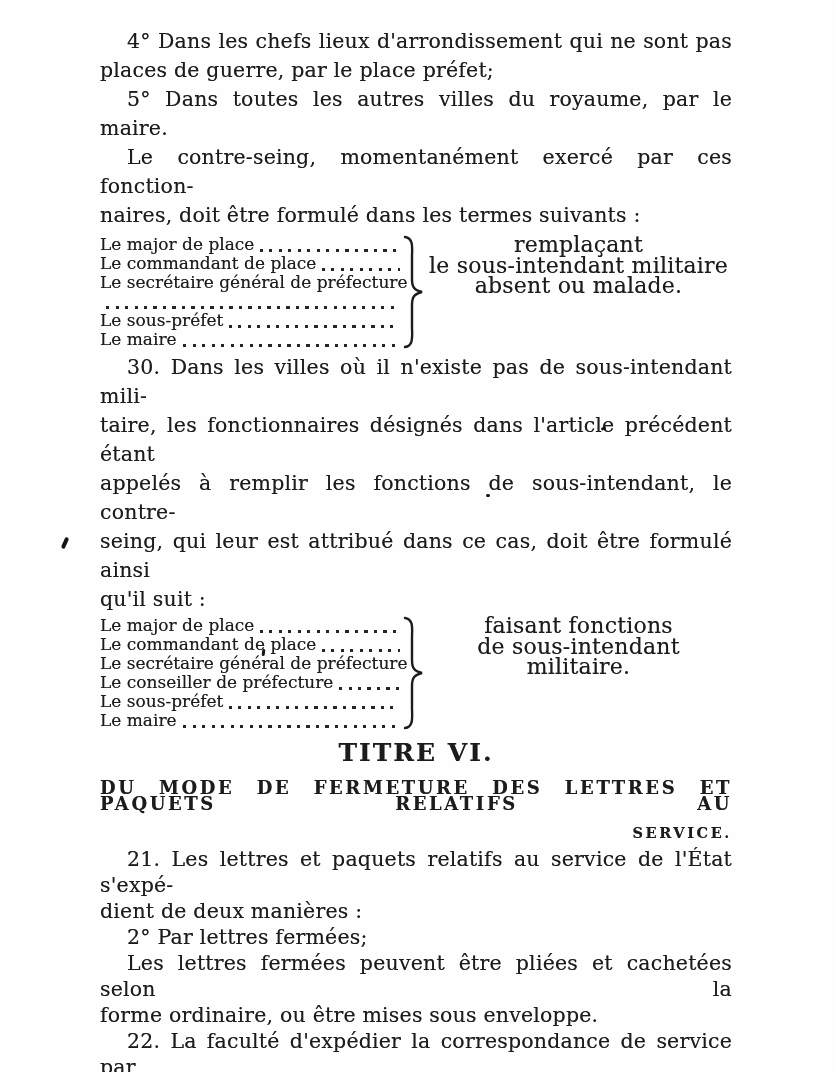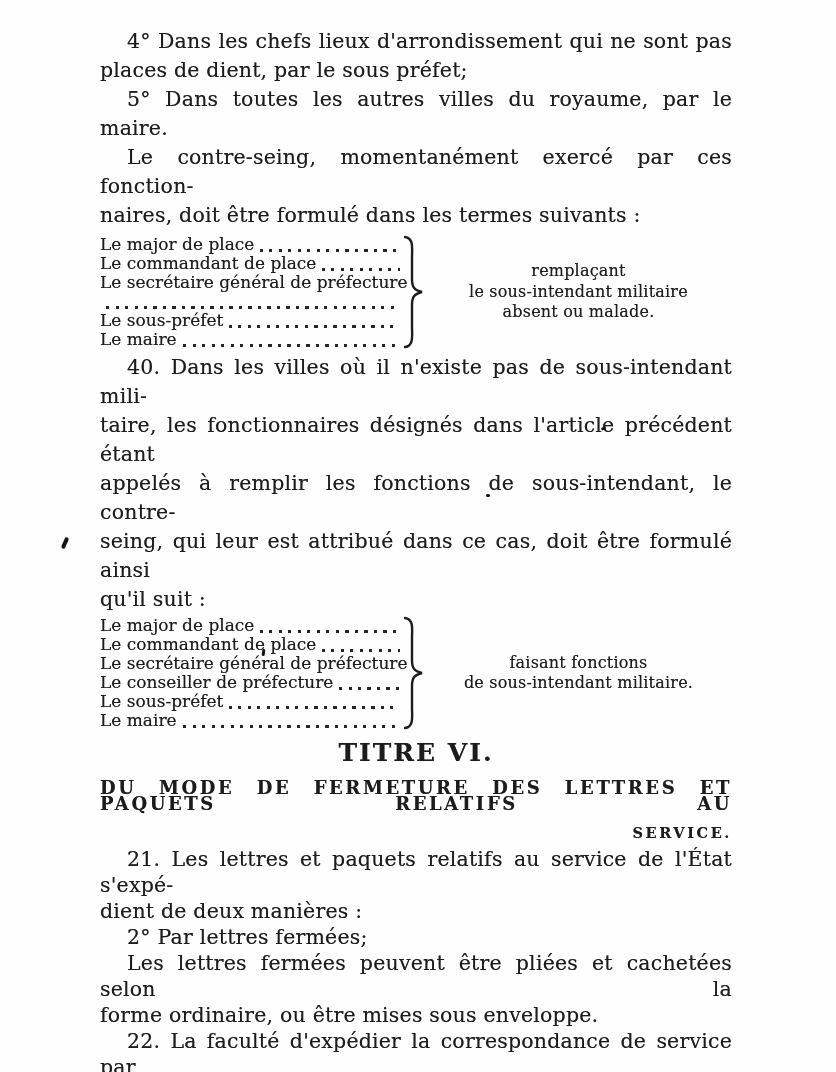--- a/index.html
+++ b/index.html
@@ -22,22 +22,22 @@
 
   
   .bgroup { display:flex; align-items:stretch; margin:5px 0 4px 0; }
   .bgroup.second { margin:2px 0 0 0; }
   .list-col { width:303px; }
   .li-row { display:flex; height:19px; font-size:17px; line-height:19px;text-align:center; }
   .li-label { white-space:nowrap; }
   .li-dots { flex:1; height:3px; margin:0 3px 2px 6px; align-self:flex-end;
     background:repeating-linear-gradient(to right,#262626 0 3px,transparent 3px 9.5px); }
   .brace { width:22px; height:114px; flex:0 0 22px; }
-  .blabel { flex:1; display:flex; flex-direction:column; justify-content:center;
-    text-align:center; font-size:16px; line-height:20.5px; letter-spacing:.2px; }
+  .blabel { flex:1; display:flex; flex-direction:column; 
+    text-align:center; font-size:22px; line-height:20.5px; letter-spacing:.2px; }
 
   
   .title { margin-top:8px; font-size:25px; line-height:30px; text-align:center;
     font-weight:700; letter-spacing:2px; }
   .sub1 { margin-top:12px; font-size:18px; line-height:16px; font-weight:700;
     letter-spacing:2.6px; word-spacing:7px; text-align:justify; text-align-last:justify; }
   .sub2 { margin-top:11px; font-size:14.5px; line-height:20px; font-weight:700;
     letter-spacing:2.6px; text-align:right; }
 
   
@@ -48,21 +48,21 @@
   .speck.s4 { left:262px; top:649px; width:2.5px; height:7px; transform:rotate(8deg); }
 </style>
 </head>
 <body>
 
 <div class="page">
 
   <div class="col">
 
     <div class="bl jl ind">4° Dans les chefs lieux d'arrondissement qui ne sont pas</div>
-    <div class="bl">places de dient, par le sous préfet;</div>
+    <div class="bl">places de guerre, par le place préfet;</div>
     <div class="bl ind">5° Dans toutes les autres villes du royaume, par le maire.</div>
     <div class="bl jl ind">Le contre-seing, momentanément exercé par ces fonction-</div>
     <div class="bl">naires, doit être formulé dans les termes suivants :</div>
 
     <div class="bgroup">
       <div class="list-col">
         <div class="li-row">
             <span class="li-label">Le major de place</span>
             <span class="li-dots"></span>
           </div>
@@ -89,21 +89,21 @@
       <svg class="brace" viewBox="0 0 22 114">
         <path d="M2 2 C11 3 9 14 9 22 L9 44 C9 52 11 55 19 57 C11 59 9 62 9 70 L9 92 C9 100 11 111 2 112" fill="none" stroke="#1c1c1c" stroke-width="2.4" stroke-linecap="round"></path>
       </svg>
       <div class="blabel">
         <div>remplaçant</div>
         <div>le sous-intendant militaire</div>
         <div>absent ou malade.</div>
       </div>
     </div>
 
-    <div class="bl jl ind">40. Dans les villes où il n'existe pas de sous-intendant mili-</div>
+    <div class="bl jl ind">30. Dans les villes où il n'existe pas de sous-intendant mili-</div>
     <div class="bl jl">taire, les fonctionnaires désignés dans l'article précédent étant</div>
     <div class="bl jl">appelés à remplir les fonctions de sous-intendant, le contre-</div>
     <div class="bl jl">seing, qui leur est attribué dans ce cas, doit être formulé ainsi</div>
     <div class="bl">qu'il suit :</div>
 
     <div class="bgroup second">
       <div class="list-col">
         <div class="li-row">
             <span class="li-label">Le major de place</span>
             <span class="li-dots"></span>

